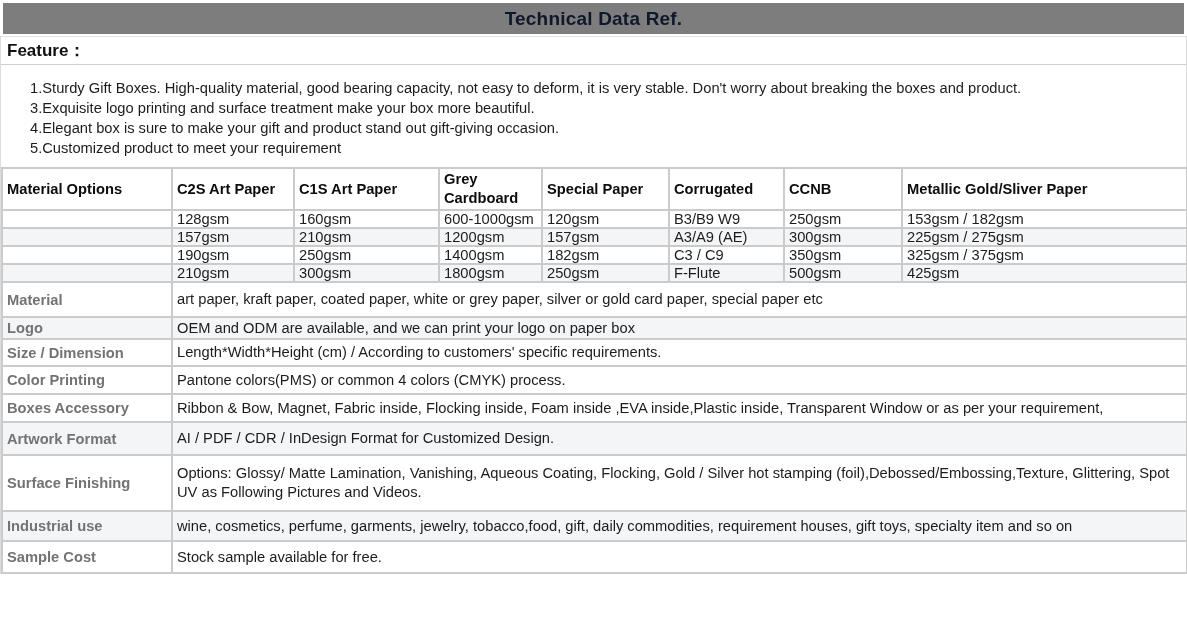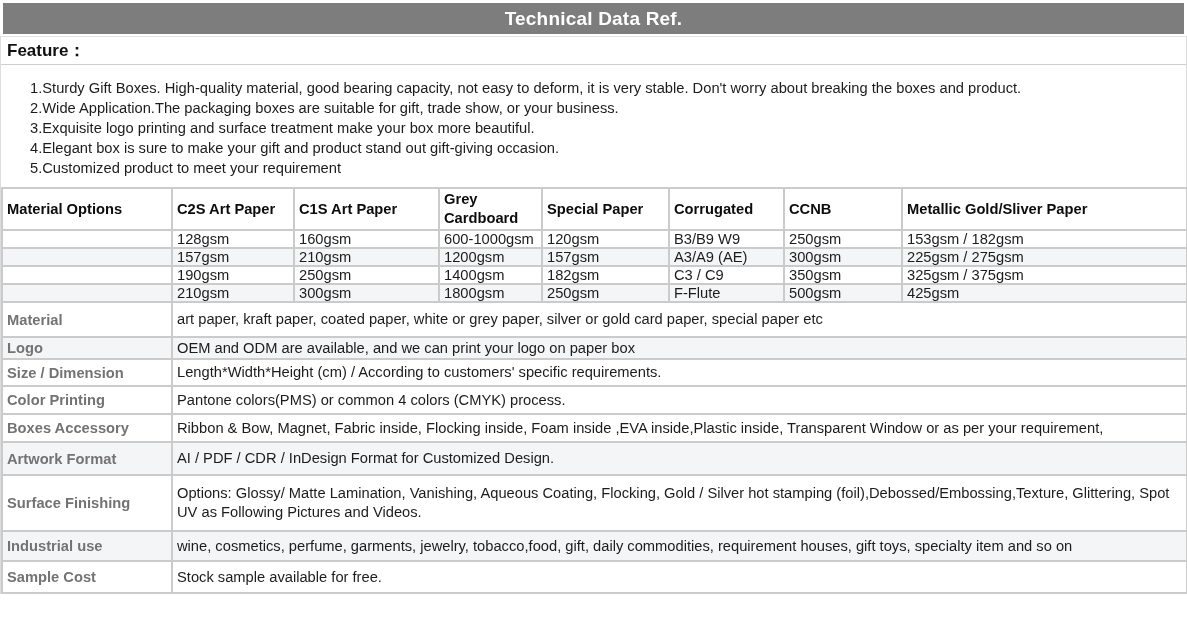--- a/index.html
+++ b/index.html
@@ -6,21 +6,21 @@
   body {
     width:1187px; height:620px; overflow:hidden;
     background:#ffffff; color:#1c1c1c;
     font-family:"Liberation Sans", sans-serif; font-size:15px;
   }
   .titlebar {
     margin:3px 3px 0 3px; height:31px; background:#7d7d7d;
     display:flex; align-items:center; justify-content:center;
   }
   .titlebar .title-text {
-    color:#ffffff; font-weight:bold; font-size:19px; letter-spacing:0.2px;
+    color:#0f172a; font-weight:bold; font-size:19px; letter-spacing:0.2px;
   }
   .page-body { border-left:1px solid #dcdcdc; border-right:1px solid #dcdcdc; }
   .feature-head {
     margin-top:2px; height:27px; display:flex; align-items:center;
     border-top:1px solid #e3e3e3; border-bottom:1px solid #cfcfcf;
     padding:0 6px; font-weight:bold; font-size:17px; color:#111;text-align:right;
   }
   .features { padding:13px 6px 9px 6px;margin-left:23px; }
   .feature-item { line-height:20px; font-size:14.7px; white-space:nowrap; }
 
@@ -52,21 +52,20 @@
 <div class="titlebar">
   <span class="title-text">Technical Data Ref.</span>
 </div>
 
 <div class="page-body">
 
   <div class="feature-head">Feature：</div>
 
   <div class="features">
     <div class="feature-item">1.Sturdy Gift Boxes. High-quality material, good bearing capacity, not easy to deform, it is very stable. Don't worry about breaking the boxes and product.</div>
-    <div class="feature-item">2.Wide Application.The packaging boxes are suitable for gift, trade show, or your business.</div>
     <div class="feature-item">3.Exquisite logo printing and surface treatment make your box more beautiful.</div>
     <div class="feature-item">4.Elegant box is sure to make your gift and product stand out gift-giving occasion.</div>
     <div class="feature-item">5.Customized product to meet your requirement</div>
   </div>
 
   <table class="spec">
     <colgroup>
       <col style="width:170px">
         <col style="width:122px">
         <col style="width:145px">

